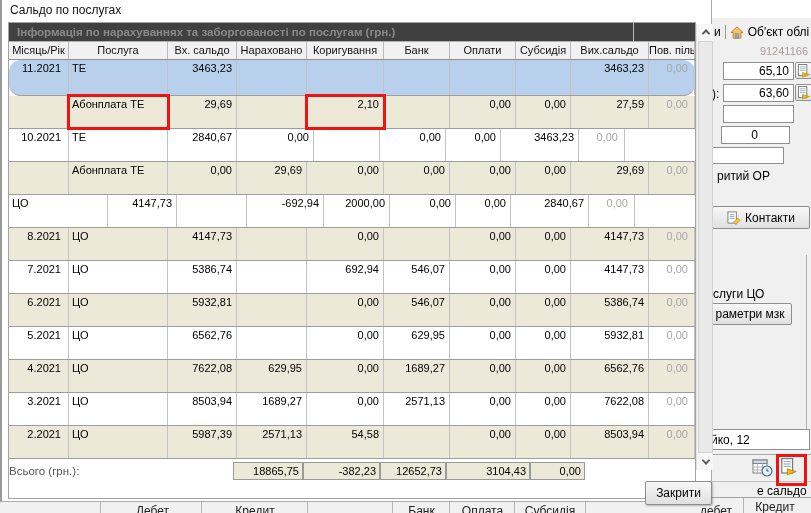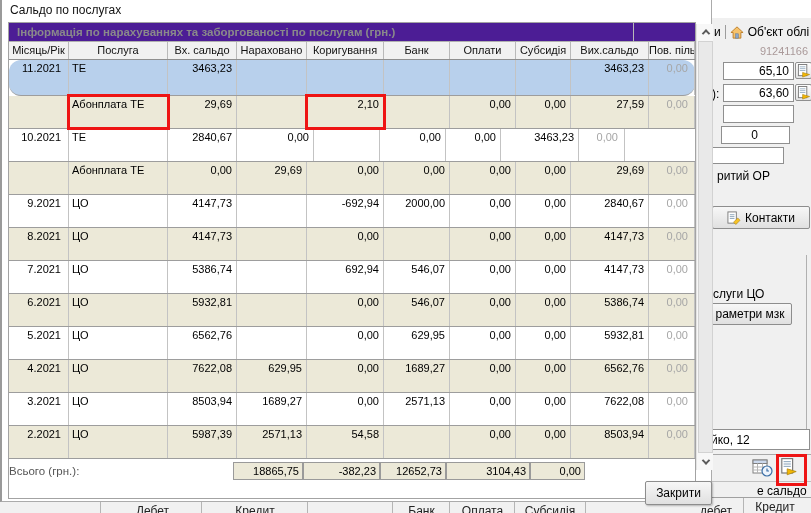--- a/index.html
+++ b/index.html
@@ -30,21 +30,21 @@
   
   .bstrip { position:absolute; left:0; top:497px; width:811px; height:16px; background:#f1f1f1; border-top:1px solid #a0a0a0; overflow:hidden; z-index:1; }
   .bstrip .bh { position:absolute; top:6px; font-size:12px; text-align:center; color:#222; }
   .bstrip .bh.hi { top:2px; }
   .bstrip .bdiv { position:absolute; top:0; width:1px; height:16px; background:#b5b5b5; }
   
   .dialog { position:absolute; left:0; top:0; width:712px; height:502px; background:#fff;
             border-left:2px solid #9a9a9a; border-right:1px solid #ababab; border-bottom:1px solid #ababab; z-index:2; }
   .dlg-title { position:absolute; left:8px; top:3px; font-size:12px; color:#111; }
   .panel { position:absolute; left:6px; top:22px; width:688px; height:477px; border:1px solid #a3a3a3; background:#fff; }
-  .gh { position:relative; height:19px; background:#4c1d95; border-bottom:1px solid #b0b0b0; display:flex; align-items:center; }
+  .gh { position:relative; height:19px; background:#404040; border-bottom:1px solid #b0b0b0; display:flex; align-items:center; }
   .gh-text { padding-left:8px; font-weight:bold; color:#8a8a8a; font-size:11.5px; }
   .gh-end { position:absolute; right:0; top:0; width:62px; height:19px; border-left:1px solid #b9b9b9; }
   .hrow { display:flex; height:18px; background:#f1f1f1; border-bottom:1px solid #8f8f8f; }
   .hcell { font-size:11px; text-align:center; line-height:17px; border-right:1px solid #b9b9b9; overflow:hidden; white-space:nowrap; color:#111; }
   .grow { display:flex; height:33px; border-bottom:1px solid #9d9d9d; background:#fff; }
   .grow.tall { height:36px;border-radius:12px; }
   .grow.beige { background:#ece9d8; }
   .grow.selected { background:#b8d0ec; }
   .gcell { font-size:11px; padding-top:2px; border-right:1px solid #c3c3c3; overflow:visible; white-space:nowrap; text-align:right; padding-right:4px; position:relative; }
   .gcell.c0 { padding-right:7px; }
@@ -242,21 +242,20 @@
           <div class="gcell c2" style="width: 69px;">0,00</div>
           <div class="gcell c3" style="width: 70px;">29,69</div>
           <div class="gcell c4" style="width: 77px;">0,00</div>
           <div class="gcell c5" style="width: 66px;">0,00</div>
           <div class="gcell c6" style="width: 66px;">0,00</div>
           <div class="gcell c7" style="width: 55px;">0,00</div>
           <div class="gcell c8" style="width: 78px;">29,69</div>
           <div class="gcell c9" style="width: 46px;">0,00</div>
         </div>
         <div class="grow white">
-          <div class="gcell c0" style="width: 60px;">9.2021</div>
           <div class="gcell c1" style="width: 99px;">ЦО</div>
           <div class="gcell c2" style="width: 69px;">4147,73</div>
           <div class="gcell c3" style="width: 70px;"></div>
           <div class="gcell c4" style="width: 77px;">-692,94</div>
           <div class="gcell c5" style="width: 66px;">2000,00</div>
           <div class="gcell c6" style="width: 66px;">0,00</div>
           <div class="gcell c7" style="width: 55px;">0,00</div>
           <div class="gcell c8" style="width: 78px;">2840,67</div>
           <div class="gcell c9" style="width: 46px;">0,00</div>
         </div>

